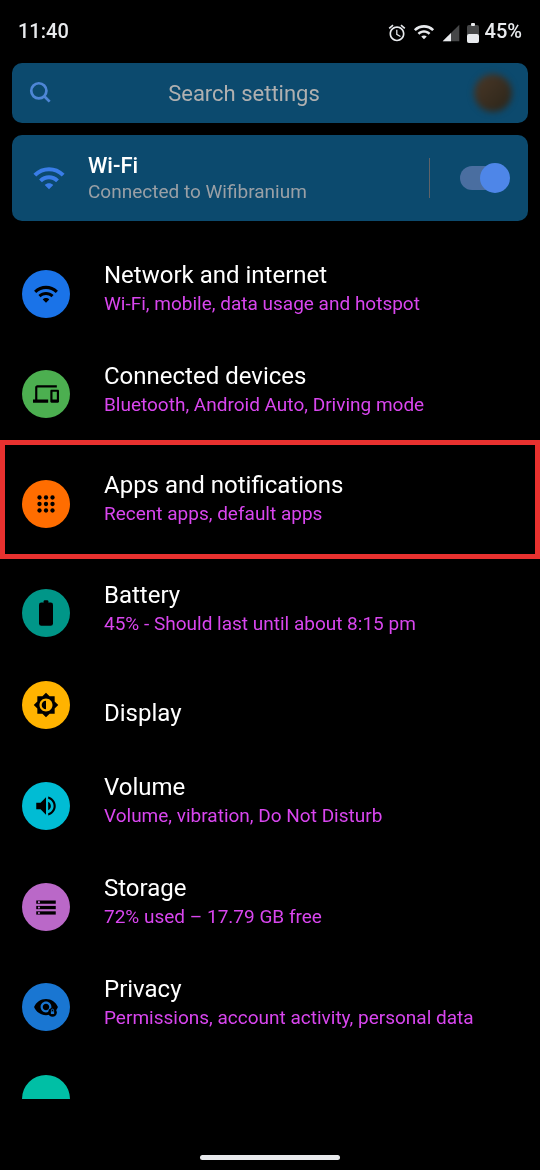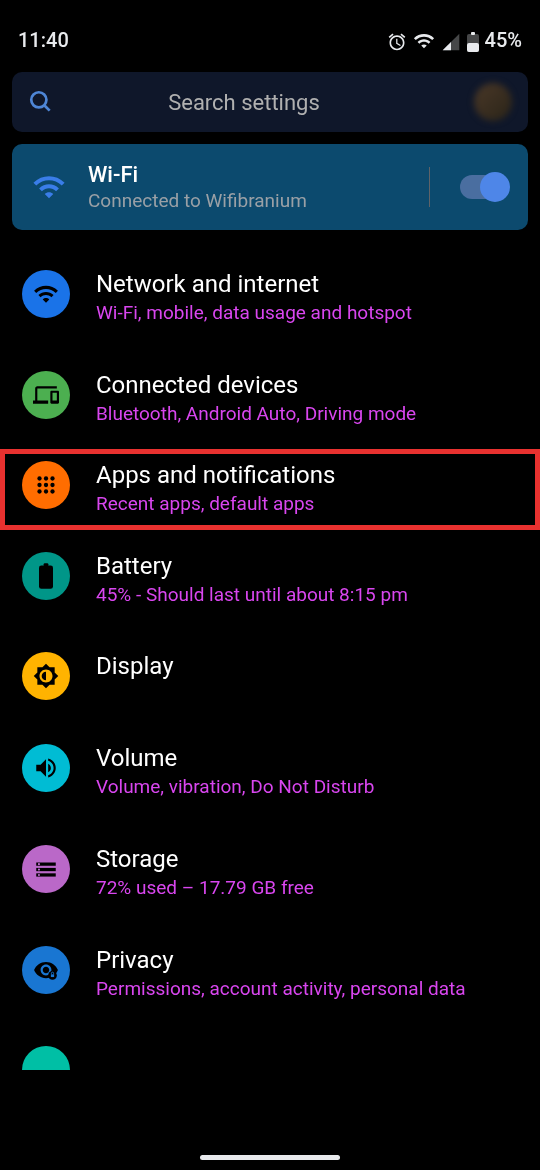--- a/index.html
+++ b/index.html
@@ -13,36 +13,36 @@
       background: #000;
       font-family: -apple-system, BlinkMacSystemFont, 'Segoe UI', Roboto, sans-serif;
       color: #e8eaed;
       overflow: hidden;
       position: relative;
     }
     .status-bar {
       display: flex;
       justify-content: space-between;
       align-items: center;
-      padding: 28px 18px 8px;
+      padding: 19px 18px 8px;
       font-size: 20px;
       font-weight: 500;
       gap: 44px;
     }
     .status-right {
       display: flex;
       align-items: flex-end;
       gap: 6px;
     }
     .status-right svg {
       fill: #e8eaed;
     }
     .search-bar {
       margin: 12px 12px;
-      background: #0f172a;
+      background: #0c4a6e;
       border-radius: 10px;
       height: 60px;
       display: flex;
       align-items: center;
       padding: 0 16px;
       gap: 16px;
     }
     .search-icon {
       color: #4e86d6;
     }
@@ -105,27 +105,27 @@
       width: 30px;
       height: 30px;
       background: #4e86e8;
       border-radius: 50%;
     }
     .settings-list {
       padding: 0;
     }
     .settings-item {
       display: flex;
-      align-items: flex-start;
+      align-items: flex-end;
       padding: 22px 22px;
-      gap: 26px;
+      gap: 34px;
     }
     .settings-item.highlighted {
       border: 5px solid #e8312f;
-      padding: 7px 17px;
+      padding: 26px 17px;
     }
     .item-icon {
       width: 48px;
       height: 48px;
       border-radius: 50%;
       display: flex;
       align-items: center;
       justify-content: center;
       flex-shrink: 0;
     }

